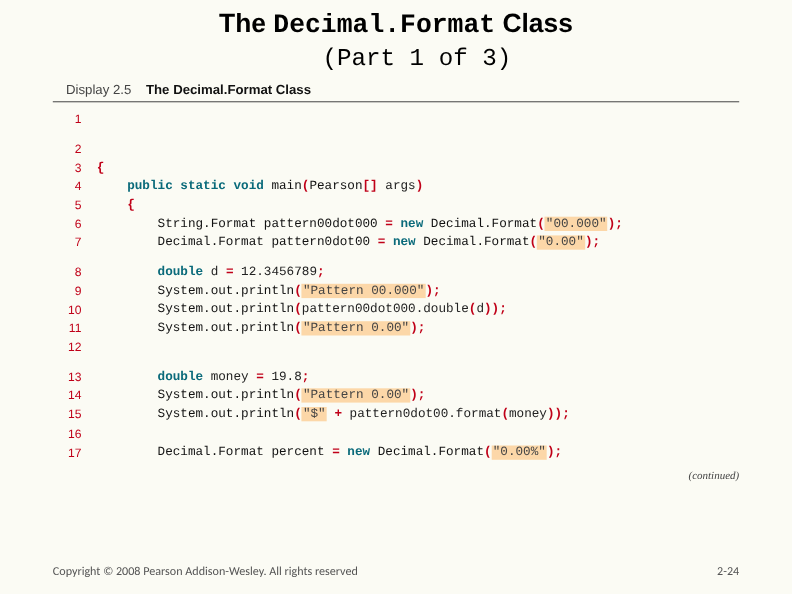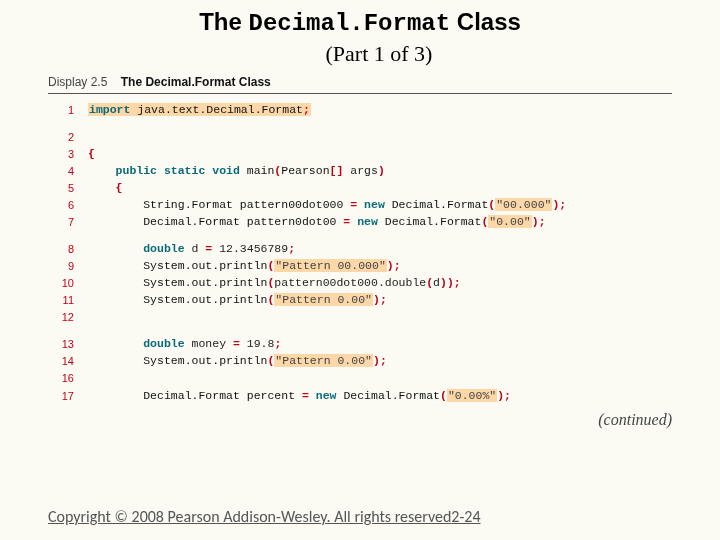--- a/index.html
+++ b/index.html
@@ -18,33 +18,33 @@
     font-weight: bold;
     padding-top: 8px;
     line-height: 1.2;
     font-family: Verdana, Geneva, sans-serif;
   }
   .title .mono { font-family: 'Courier New', monospace; font-weight: bold; }
   .subtitle {
     text-align: center;
     font-size: 22px;
     margin-top: 2px;
-    font-family: Liberation Serif, serif;
+    font-family: Liberation Mono, monospace;
     padding-left: 38px;
   }
   .content {
     padding: 8px 48px 0 48px;
   }
   .display-head {
     font-family: Arial, Helvetica, sans-serif;
     font-size: 12px;
     color: #333;
     padding-bottom: 4px;
   }
-  .display-head .label { color: #444; font-weight: normal; margin-right: 10px;}
+  .display-head .label { color: #444; font-weight: normal; margin-right: 10px; margin-left: 12px;}
   .display-head .caption { font-weight: bold; color: #111;}
   .hr {
     border: none;
     border-top: 1px solid #555;
     margin: 0 0 8px 0;
   }
   .code-block {
     font-family: 'Courier New', monospace;
     font-size: 11.5px;
     line-height: 1.45;
@@ -67,55 +67,53 @@
   .op { color: #c00018; font-weight: bold; }
   .str-bg {
     background: #fcd7a8;
     color: #444;
     padding: 0 1px;
   }
   .gap { height: 10px; }
   .continued {
     text-align: right;
     font-style: italic;
-    font-size: 16px;
+    font-size: 10px;
     color: #444;
     padding: 6px 48px 0 0;
   }
   .footer {
     position: absolute;
     bottom: 14px;
     left: 48px;
     right: 48px;
     display: flex;
-    justify-content: flex-start;
+    justify-content: space-between;
     font-family: Calibri, Arial, sans-serif;
-    font-size: 16px;
+    font-size: 11px;
     color: #555;
-    text-decoration: underline;
   }
 </style>
 </head>
 <body>
 
 <div class="title">
   <span>The </span><span class="mono">Decimal.Format</span><span> Class</span>
 </div>
 <div class="subtitle">(Part 1 of 3)</div>
 
 <div class="content">
   <div class="display-head">
     <span class="label">Display 2.5</span>
     <span class="caption">The Decimal.Format Class</span>
   </div>
   <hr class="hr">
   <div class="code-block" id="code">
       <div class="code-row">
         <span class="ln">1</span>
-        <span class="code-text"><span class="str-bg"><span class="kw">import </span><span class="cls">java.text.Decimal.Format</span><span class="op">;</span></span></span>
       </div>
       <div class="gap"></div>
       <div class="code-row">
         <span class="ln">2</span>
       </div>
       <div class="code-row">
         <span class="ln">3</span>
         <span class="code-text"><span class="op">{</span></span>
       </div>
       <div class="code-row">
@@ -157,20 +155,24 @@
       <div class="gap"></div>
       <div class="code-row">
         <span class="ln">13</span>
         <span class="code-text">        <span class="kw">double </span><span>money </span><span class="op">= </span><span>19.8</span><span class="op">;</span></span>
       </div>
       <div class="code-row">
         <span class="ln">14</span>
         <span class="code-text">        <span class="cls">System.out.println</span><span class="op">(</span><span class="str-bg">"Pattern 0.00"</span><span class="op">);</span></span>
       </div>
       <div class="code-row">
+        <span class="ln">15</span>
+        <span class="code-text">        <span class="cls">System.out.println</span><span class="op">(</span><span class="str-bg">"$"</span><span class="op"> + </span><span>pattern0dot00.format</span><span class="op">(</span><span>money</span><span class="op">));</span></span>
+      </div>
+      <div class="code-row">
         <span class="ln">16</span>
         <span class="code-text">        </span>
       </div>
       <div class="code-row">
         <span class="ln">17</span>
         <span class="code-text">        <span class="cls">Decimal.Format percent </span><span class="op">= </span><span class="kw">new </span><span class="cls">Decimal.Format</span><span class="op">(</span><span class="str-bg">"0.00%"</span><span class="op">);</span></span>
       </div>
     </div>
 </div>
 

